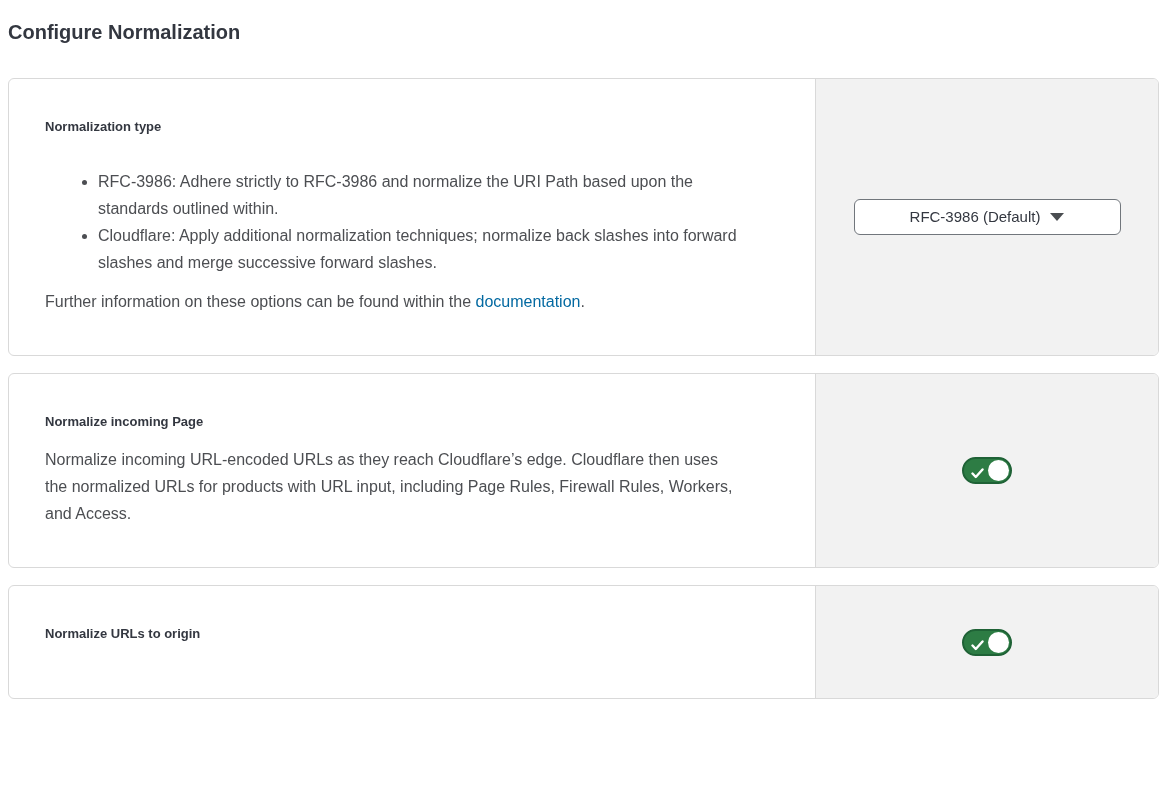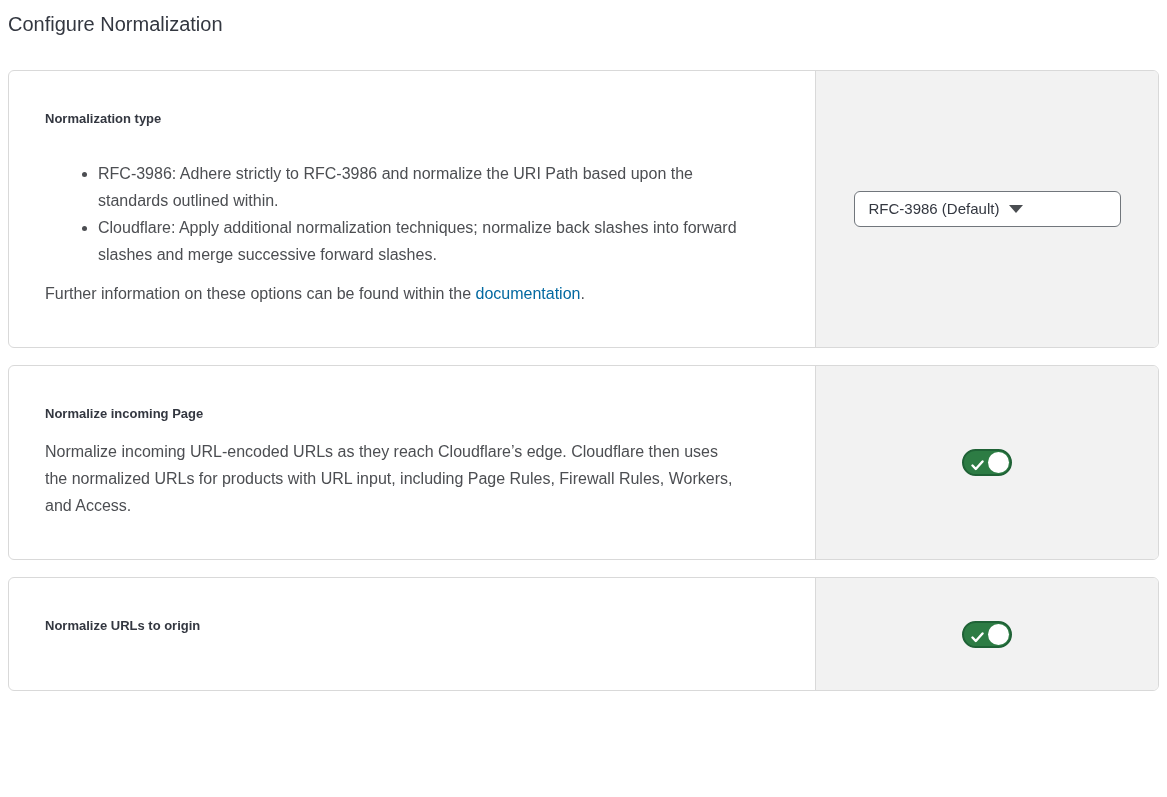--- a/index.html
+++ b/index.html
@@ -5,22 +5,22 @@
   * { box-sizing: border-box; }
   html, body { margin: 0; padding: 0; background: #ffffff; }
   body {
     width: 1167px; height: 797px;
     font-family: "Liberation Sans", sans-serif;
     color: #35383f;
     overflow: hidden;
   }
   .container { padding: 0 8px; }
   .page-title {
-    font-size: 20px; font-weight: 400; color: #333740;
-    margin: 12px 0 34px 0; line-height: 24px;
+    font-size: 20px; font-weight: 700; color: #333740;
+    margin: 20px 0 34px 0; line-height: 24px;
   }
   .card {
     display: flex; align-items: stretch;
     border: 1px solid #d9d9d9; border-radius: 6px;
     background: #ffffff; margin-bottom: 17px;
     overflow: hidden;
   }
   .card-main { flex: 1 1 auto; padding: 34px 40px 40px 36px; }
   .card-aside {
     flex: 0 0 343px; width: 343px;
@@ -36,21 +36,21 @@
   }
   .card p { max-width: 695px; }
   .bullet-list { margin: 27px 0 12px 0; padding: 0 0 0 53px; max-width: 695px; }
   .bullet-list li::marker { color: #4c4e52; }
   .footer-line { margin-top: 27px; }
   .doc-link { color: #0369a1; text-decoration: none; cursor: pointer; }
   
   .select-box {
     width: 267px; height: 36px;
     background: #ffffff; border: 1px solid #71767c; border-radius: 6px;
-    display: flex; align-items: center; justify-content: flex-start;
+    display: flex; align-items: center; justify-content: center;
     padding: 0 14px; cursor: pointer;
   }
   .select-box .select-value {
     font-size: 15px; color: #333740; line-height: 34px;
     white-space: nowrap;
   }
   .caret-down {
     width: 0; height: 0;
     border-left: 7px solid transparent;
     border-right: 7px solid transparent;

